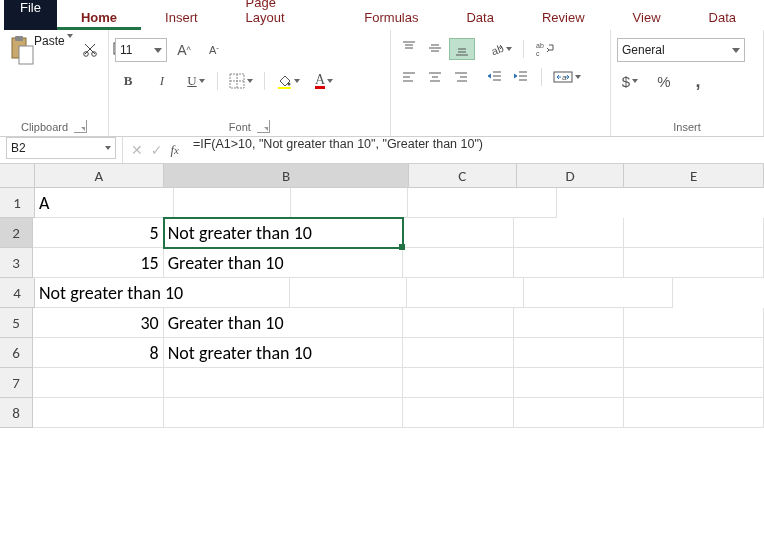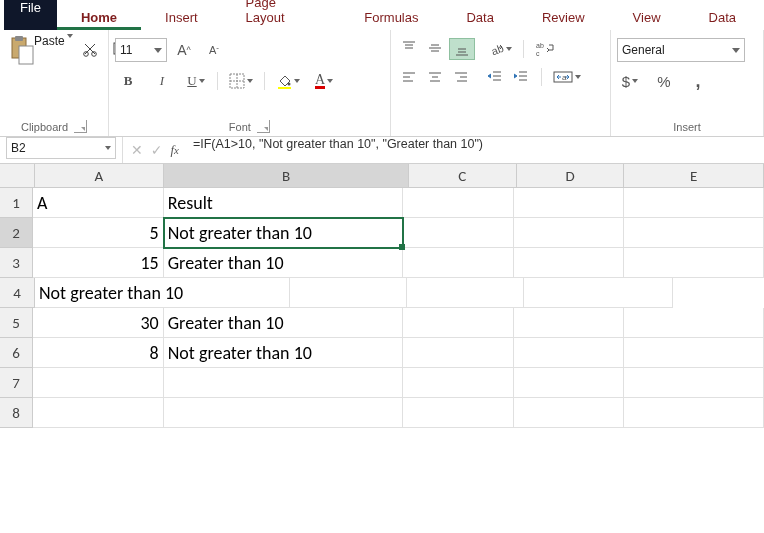--- a/index.html
+++ b/index.html
@@ -298,21 +298,20 @@
       <div class="corner"></div>
       <div class="colh " style="width:130px">A</div>
       <div class="colh sel-col" style="width:246px">B</div>
       <div class="colh " style="width:108px">C</div>
       <div class="colh " style="width:108px">D</div>
       <div class="colh " style="width:140px">E</div>
     </div>
     <div class="row">
       <div class="rowh ">1</div>
       <div class="cell" style="width:130px">A</div>
-      <div class="cell" style="width:246px">Result</div>
       <div class="cell" style="width:108px"></div>
       <div class="cell" style="width:108px"></div>
       <div class="cell" style="width:140px"></div>
     </div>
     <div class="row">
       <div class="rowh sel-row">2</div>
       <div class="cell rnum" style="width:130px">5</div>
       <div class="cell sel-cell" style="width:246px">Not greater than 10</div>
       <div class="cell" style="width:108px"></div>
       <div class="cell" style="width:108px"></div>

